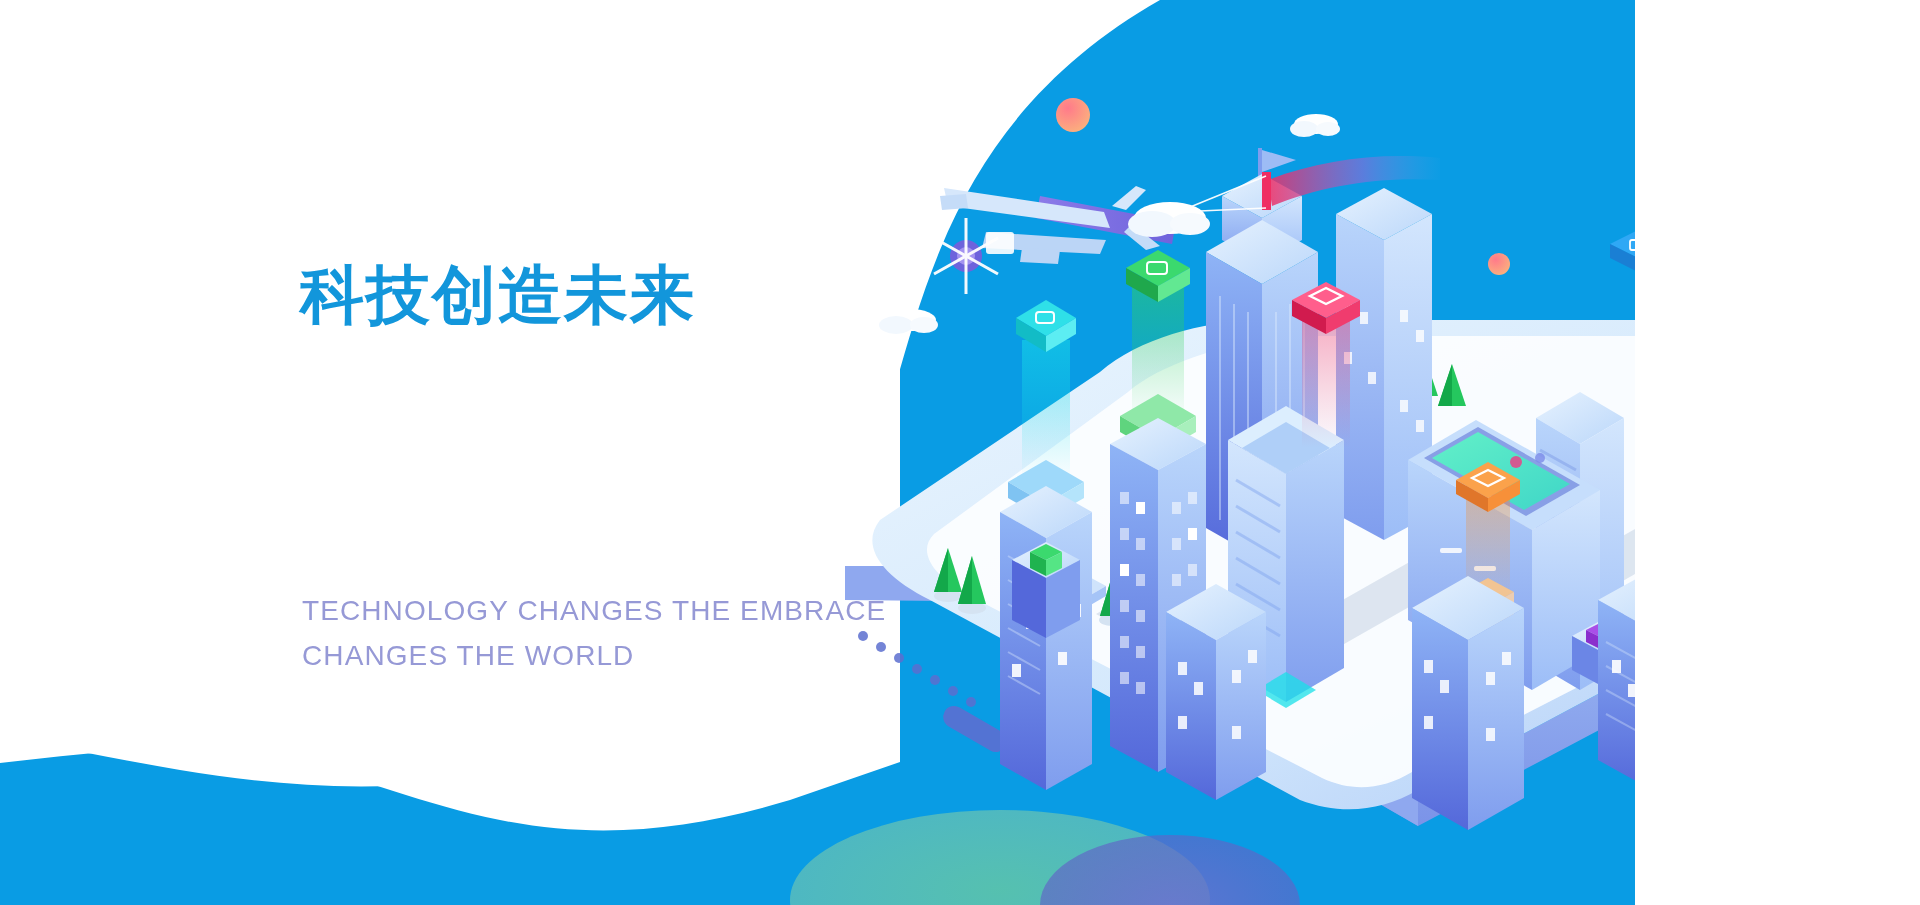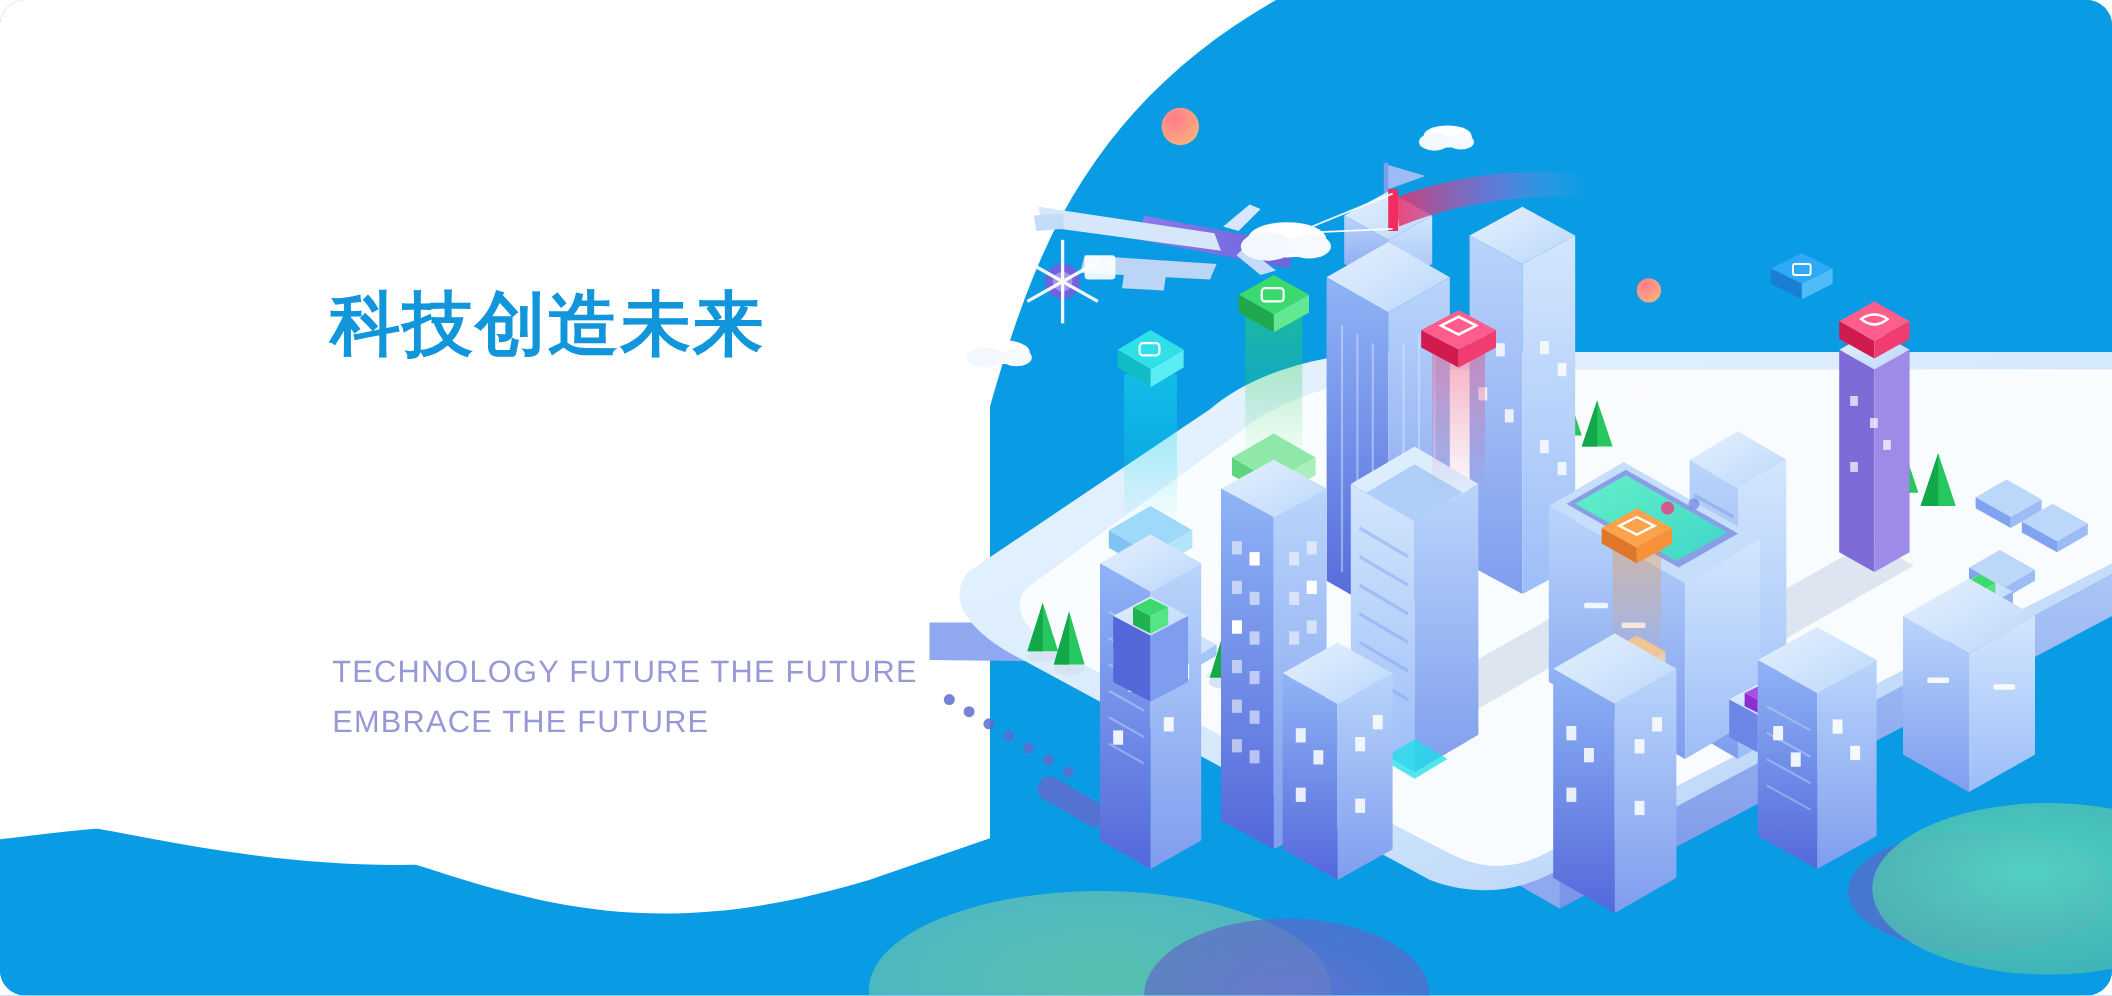--- a/index.html
+++ b/index.html
@@ -1,17 +1,17 @@
 <!DOCTYPE html>
 <html><head>
 <meta charset="utf-8">
 <style>
   html,body{margin:0;padding:0;background:#fff;}
   body{width:1920px;height:905px;overflow:hidden;font-family:"Liberation Sans",sans-serif;}
-  #stage{position:relative;width:1920px;height:905px;overflow:hidden;background:#099CE4;border-radius:23px;}
+  #stage{position:relative;width:1635px;height:905px;overflow:hidden;background:#099CE4;}
   .layer{position:absolute;top:0;left:0;width:1920px;height:905px;}
   .txt{position:absolute;white-space:nowrap;}
 
   #headline{left:300px;top:252px;font-size:64px;font-weight:bold;color:#1296DB;
             letter-spacing:2px;line-height:1.36;font-family:"DejaVu Sans",sans-serif;}
   #headline div{margin:0;}
   #subtitle{left:302px;top:588px;font-size:28px;color:#9699D6;letter-spacing:1.1px;
             line-height:1.62;font-weight:400;}
 </style>
 </head>
@@ -592,17 +592,17 @@
       <rect x="1147" y="262" width="20" height="12" rx="3" fill="none" stroke="#FFFFFF" stroke-width="2"></rect>
     </g>
 
   </svg>
 
   <div id="headline" class="txt">
     <div>科技创造未来</div>
   </div>
 
   <div id="subtitle" class="txt">
-    <div>TECHNOLOGY FUTURE THE FUTURE</div>
-    <div>EMBRACE THE FUTURE</div>
+    <div>TECHNOLOGY CHANGES THE EMBRACE</div>
+    <div>CHANGES THE WORLD</div>
   </div>
 
 </div>
 
 </body></html>

